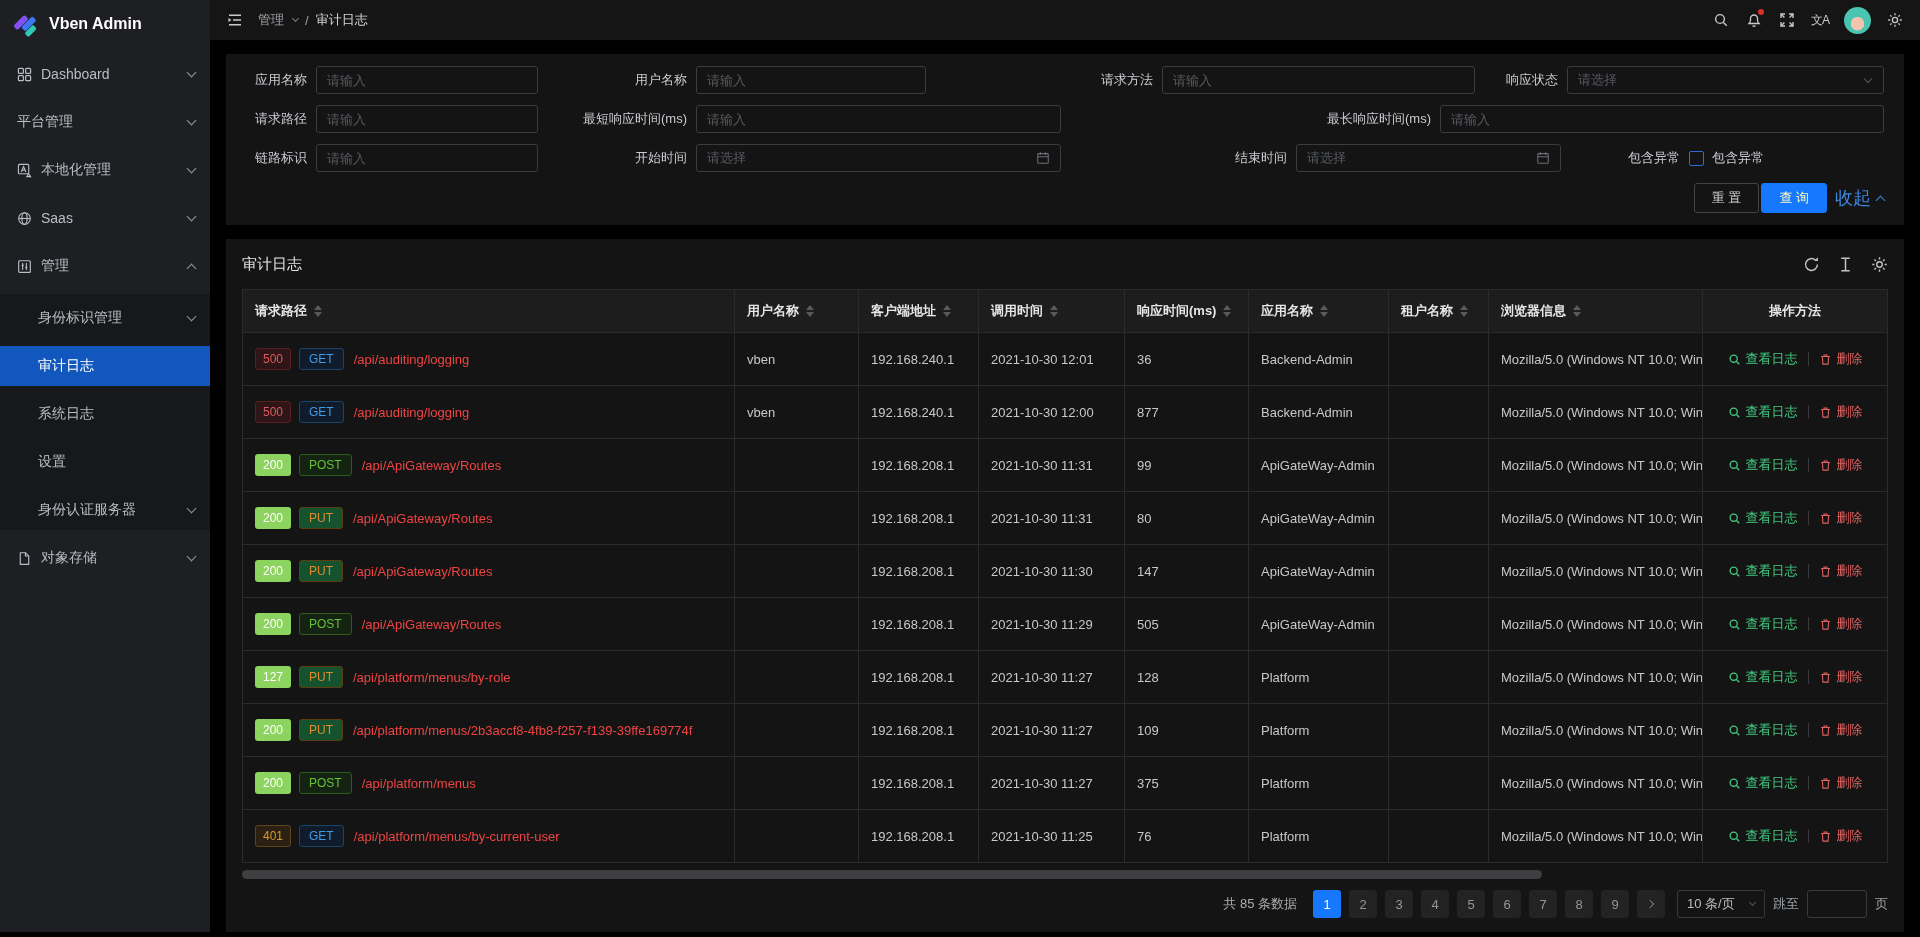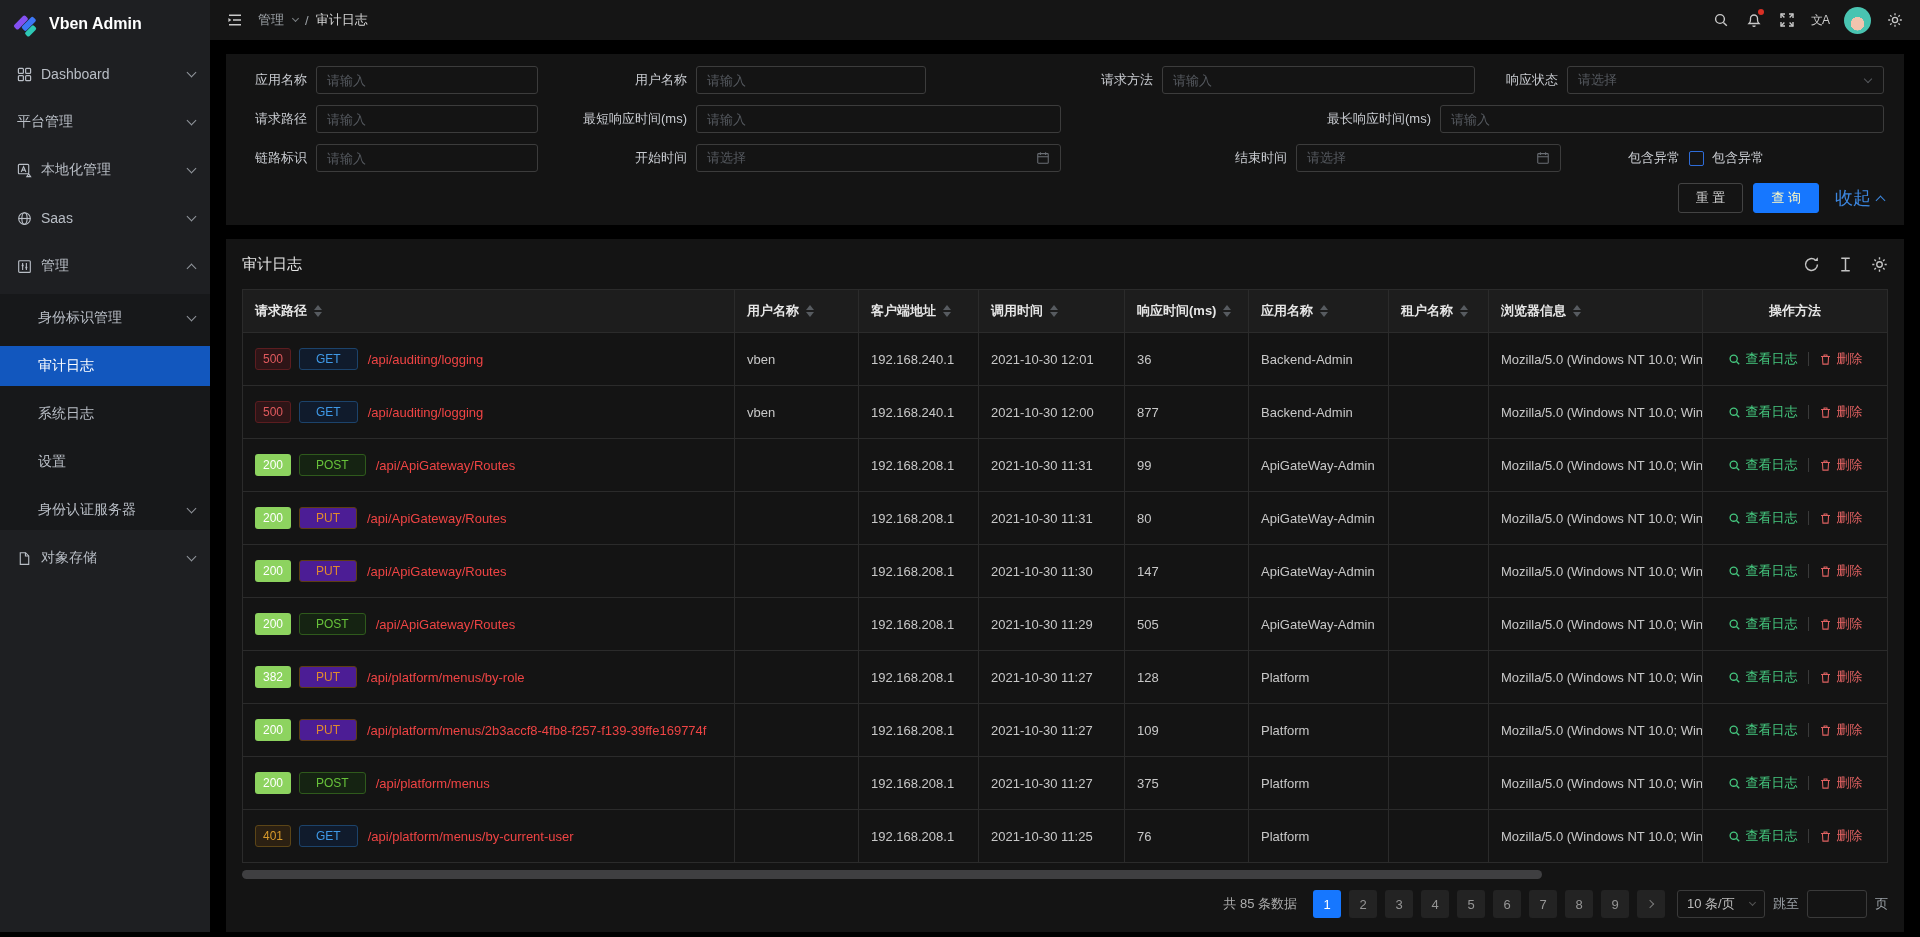--- a/index.html
+++ b/index.html
@@ -63,21 +63,21 @@
 .fr1 .ffield:nth-child(3){width:549px}.fr1 .ffield:nth-child(3) .fin{width:313px}
 .fr1 .ffield:nth-child(4){flex:1}.fr1 .ffield:nth-child(4) .fin{width:317px}
 .fr2 .ffield:nth-child(2){width:523px}.fr2 .ffield:nth-child(2) .fin{width:365px}
 .fr2 .ffield:nth-child(3){flex:1}.fr2 .ffield:nth-child(3) .fin{width:444px}
 .fr3 .ffield:nth-child(2){width:523px}.fr3 .ffield:nth-child(2) .fin{width:365px}
 .fr3 .ffield:nth-child(3){width:500px}.fr3 .ffield:nth-child(3) .fin{width:265px}
 .fr3 .ffield:nth-child(4){flex:1;padding-right:120px}
 .cbox{width:15px;height:15px;border:1px solid #2e6cd8;border-radius:2px;background:transparent;
   display:inline-block;cursor:pointer;flex:none}
 .ctext{font-size:13px;color:#c9ccd1;margin-left:8px;white-space:nowrap}
-.factions{display:flex;justify-content:flex-end;align-items:center;gap:10px;margin-top:11px}
+.factions{display:flex;justify-content:flex-end;align-items:center;gap:2px;margin-top:11px}
 .btn{height:30px;padding:0 17px;border-radius:3px;font-size:13px;cursor:pointer;
   display:inline-flex;align-items:center;font-family:inherit}
 .btn-reset{background:transparent;border:1px solid #434343;color:#d3d3d3}
 .btn-primary{background:var(--primary,#1677ff);border:1px solid var(--primary,#1677ff);color:#fef9c3}
 .link-collapse{color:var(--link,#3c86de);display:inline-flex;align-items:center;gap:6px;
   font-size:18px;cursor:pointer;margin-left:6px}
 .link-collapse .chev{opacity:1}
 
 
 .table-panel{margin:14px 16px 0;background:#141414;padding:0 16px;flex:1;display:flex;flex-direction:column;overflow:hidden}
@@ -95,24 +95,24 @@
 .s-up,.s-down{width:0;height:0;border-left:4px solid transparent;border-right:4px solid transparent;display:block}
 .s-up{border-bottom:5px solid #575b60}
 .s-down{border-top:5px solid #575b60}
 td{color:#c8c8c8;height:53px;padding:0 12px}
 .badge{display:inline-flex;align-items:center;justify-content:center;height:22px;border-radius:3px;
   font-size:12px;vertical-align:middle}
 .bst{min-width:36px;margin-right:8px;padding:0 4px}
 .st-ok{background:var(--success-badge,#8dd35f);color:#fff}
 .st-err{background:#2e1517;border:1px solid #5c1d20;color:var(--error-badge-text,#e05a5e)}
 .st-warn{background:#2b2012;border:1px solid #5c4517;color:var(--warn-badge-text,#d89a2b)}
-.bm{padding:0 16px;margin-right:10px;border:1px solid transparent}
+.bm{padding:0 9px;margin-right:10px;border:1px solid transparent}
 .m-get{background:#101b2c;border-color:#1c436b;color:var(--get-badge-text,#3f9ae8)}
 .m-post{background:#152312;border-color:#2f5a1c;color:var(--post-badge-text,#67c23a)}
-.m-put{background:#4c1d95;border-color:#5e3d14;color:var(--put-badge-text,#e08a2e)}
+.m-put{background:#14532d;border-color:#5e3d14;color:var(--put-badge-text,#e08a2e)}
 .path{color:#ef4444;vertical-align:middle}
 .td-actions{text-align:center}
 .act{display:inline-flex;align-items:center;gap:5px;cursor:pointer;font-size:13px;vertical-align:middle}
 .act svg{width:13px;height:13px}
 .act.view{color:var(--view-link,#45c87f)}
 .act.del{color:var(--delete-link,#e06161)}
 .vdiv{display:inline-block;width:1px;height:14px;background:#3a3a3a;margin:0 10px;vertical-align:middle}
 .hscroll{height:9px;margin:7px 0 2px;flex:none}
 .hthumb{width:79%;height:9px;background:#3f3f41;border-radius:5px;cursor:pointer}
 
@@ -607,21 +607,21 @@
                 </span><span class="vdiv"></span><span class="act del">
                   <span style="display:inline-flex">
                     <svg viewBox="0 0 16 16" fill="none" stroke="currentColor" stroke-width="1.3">
                       <path d="M2.5 4.2h11M6.2 4V2.5h3.6V4M4.2 4.2l.6 9.5h6.4l.6-9.5"></path>
                     </svg>
                   </span>
                   <span>删除</span>
                 </span></td>
             </tr>
             <tr>
-              <td><span class="badge bst st-ok">382</span><span class="badge bm m-put">PUT</span><span class="path">/api/platform/menus/by-role</span></td>
+              <td><span class="badge bst st-ok">127</span><span class="badge bm m-put">PUT</span><span class="path">/api/platform/menus/by-role</span></td>
               <td></td>
               <td>192.168.208.1</td>
               <td>2021-10-30 11:27</td>
               <td>128</td>
               <td>Platform</td>
               <td></td>
               <td>Mozilla/5.0 (Windows NT 10.0; Win</td>
               <td class="td-actions"><span class="act view">
                   <span style="display:inline-flex">
                     <svg viewBox="0 0 16 16">

